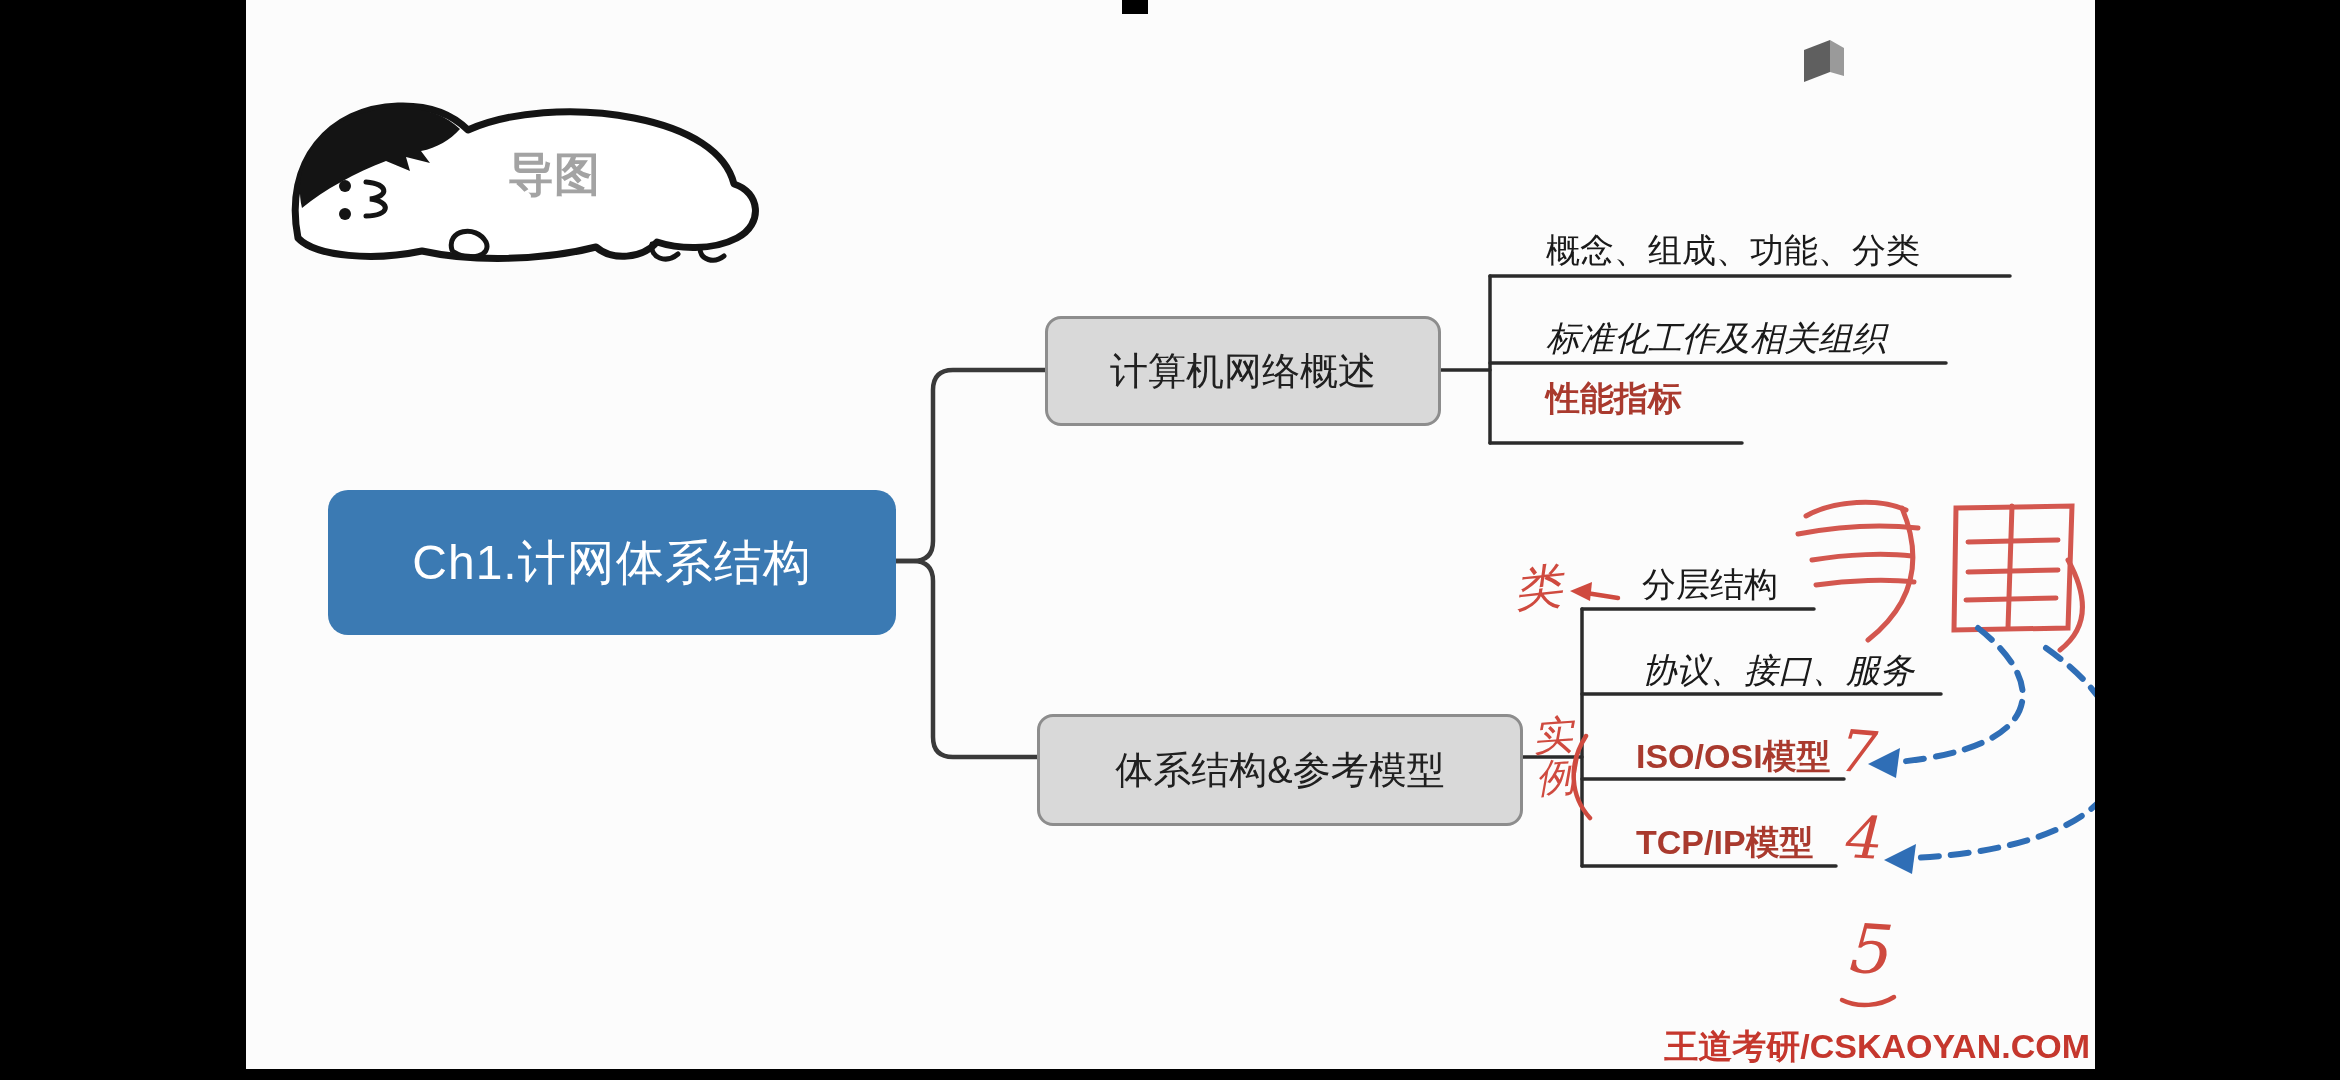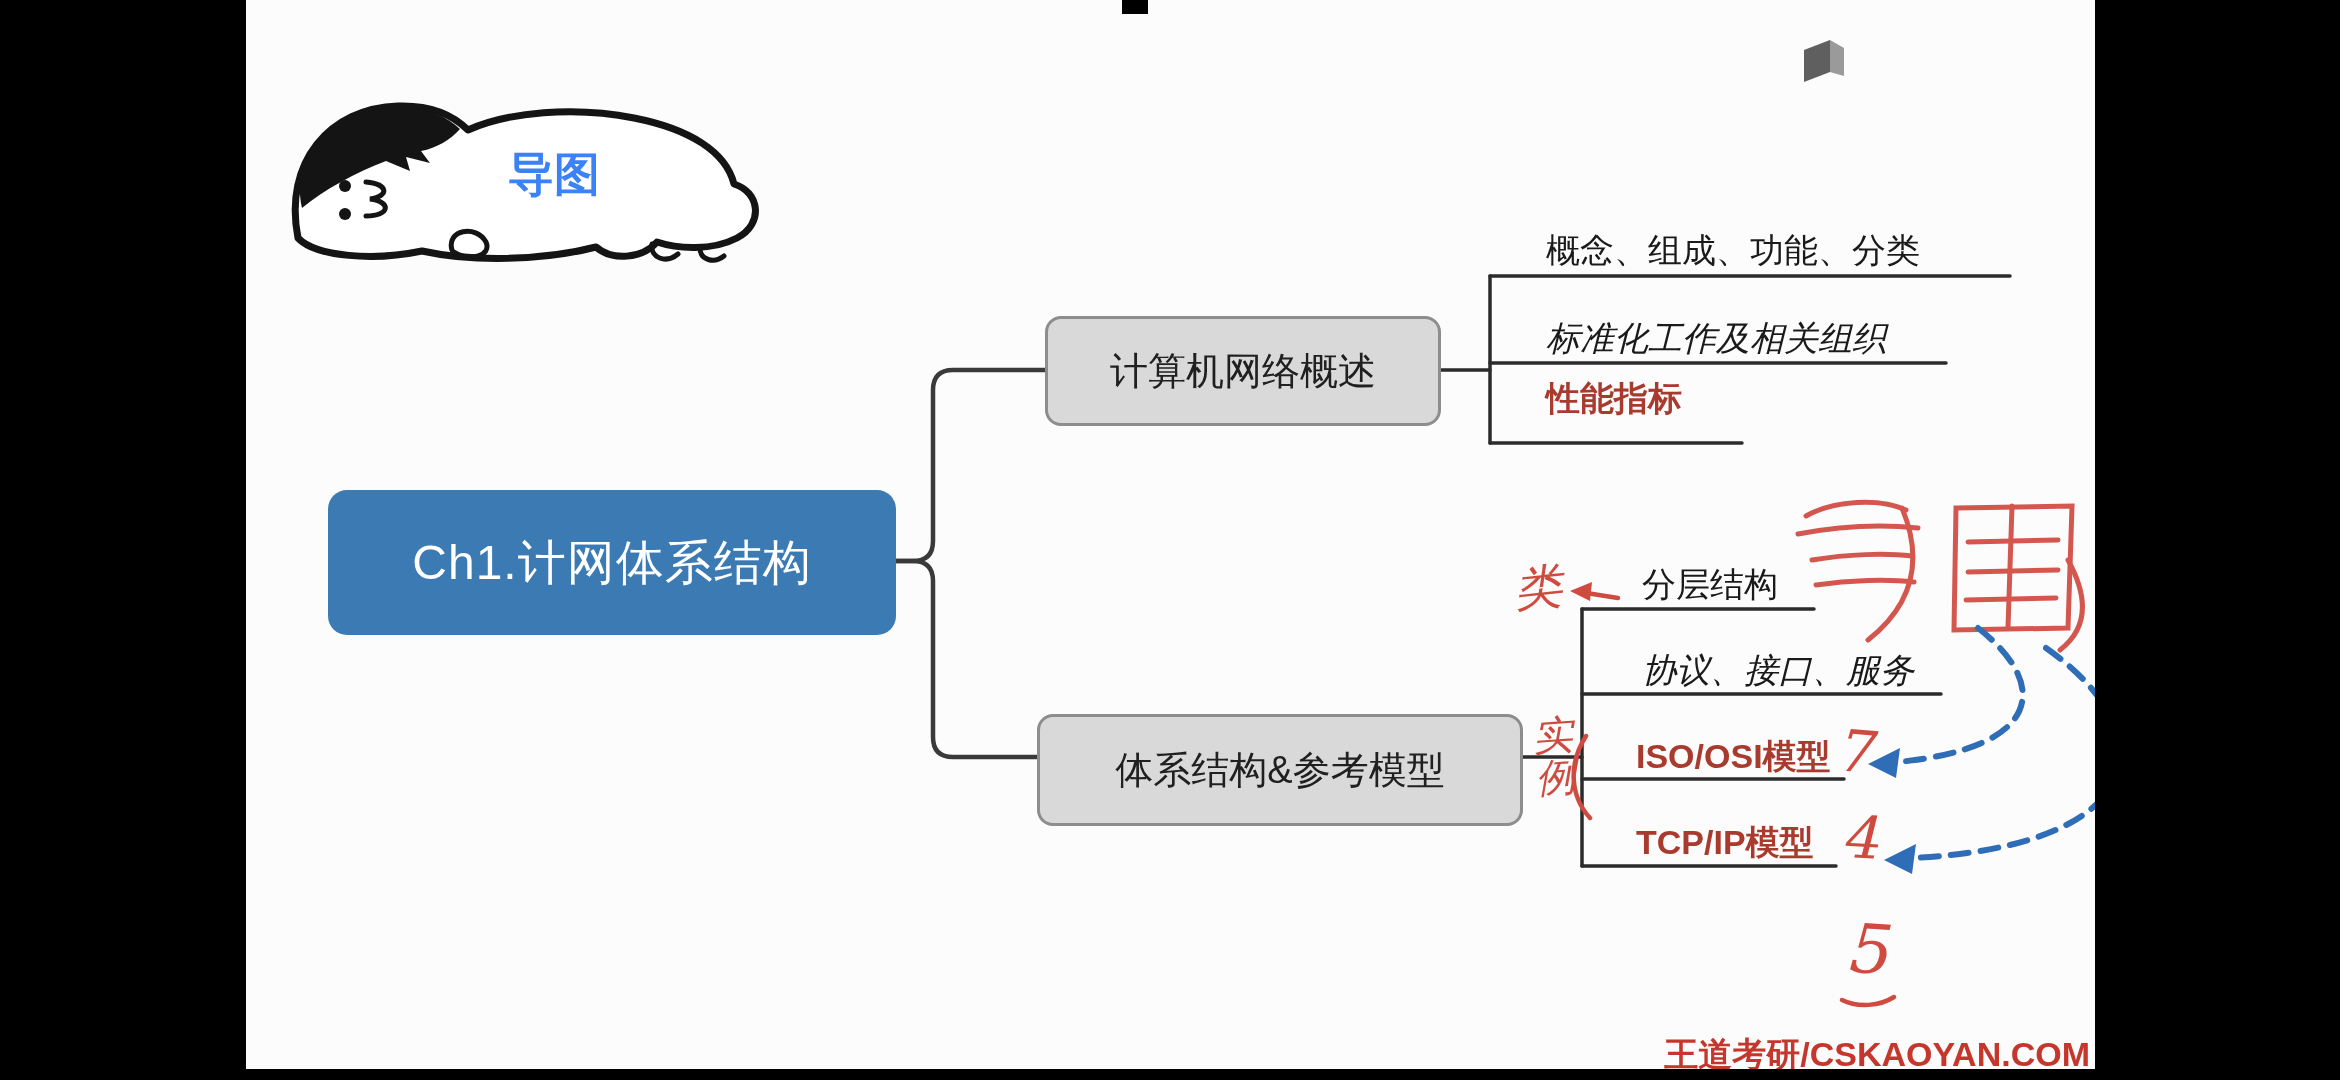--- a/index.html
+++ b/index.html
@@ -25,25 +25,25 @@
     font-size:38px;
   }
   .child-label{position:absolute;font-size:34px;color:#1a1a1a;white-space:nowrap;margin-left:40px;}
   .child-red{color:#a93a2e;font-weight:bold;}
 
   .handnote{position:absolute;color:#cf4a3f;font-family:"DejaVu Serif",serif;font-style:italic;white-space:nowrap;}
 
   .letterbox{position:absolute;top:0;height:1080px;background:#000;}
   #watermark{
     position:absolute;left:1650px;top:1024px;width:440px;text-align:right;
-    font-size:34px;font-weight:bold;color:#c5372d;white-space:nowrap;margin-top:8px;
+    font-size:34px;font-weight:bold;color:#c5372d;white-space:nowrap;
   }
   #mooc-logo{position:absolute;left:1800px;top:36px;display:flex;align-items:center;gap:10px;}
   #mooc-logo-text{font-size:33px;font-weight:600;color:#757575;letter-spacing:1px;}
-  #doodle-label{position:absolute;left:508px;top:144px;font-size:46px;font-weight:700;color:#3b82f6;text-align:right;}
+  #doodle-label{position:absolute;left:508px;top:144px;font-size:46px;font-weight:700;color:#a3a3a3;text-align:right;}
 </style>
 </head>
 <body>
 
 <div id="content"></div>
 
 <svg id="diagram-svg" width="2340" height="1080" viewBox="0 0 2340 1080">
 
   <g>
     <path d="M 298 238 C 283 162, 330 108, 398 106 C 428 105, 452 114, 468 130
@@ -115,21 +115,21 @@
 
 <div id="doodle-label">导图</div>
 
 <div id="mooc-logo">
   <svg width="48" height="48" viewBox="0 0 48 48">
     <polygon points="4,14 30,4 30,36 4,46" fill="#5f5f5f"></polygon>
     <polygon points="30,4 44,12 44,40 30,36" fill="#9a9a9a"></polygon>
   </svg>
 </div>
 
-<div class="node root-node" style="left:328px;top:490px;width:568px;height:145px;border-radius:19px;">Ch1.计网体系结构</div>
+<div class="node root-node" style="left:328px;top:490px;width:568px;height:145px;">Ch1.计网体系结构</div>
 
 <div class="node branch-node" style="left:1045px;top:316px;width:396px;height:110px;">计算机网络概述</div>
 
 <div class="node branch-node" style="left:1037px;top:702px;width:486px;height:112px;margin-top:12px;">体系结构&amp;参考模型</div>
 
 <div class="child-label" style="left:1506px;top:228px;">概念、组成、功能、分类</div>
 <div class="child-label" style="left:1506px;top:316px;font-style:italic;">标准化工作及相关组织</div>
 <div class="child-label child-red" style="left:1506px;top:376px;">性能指标</div>
 
 <div class="child-label" style="left:1602px;top:562px;">分层结构</div>

